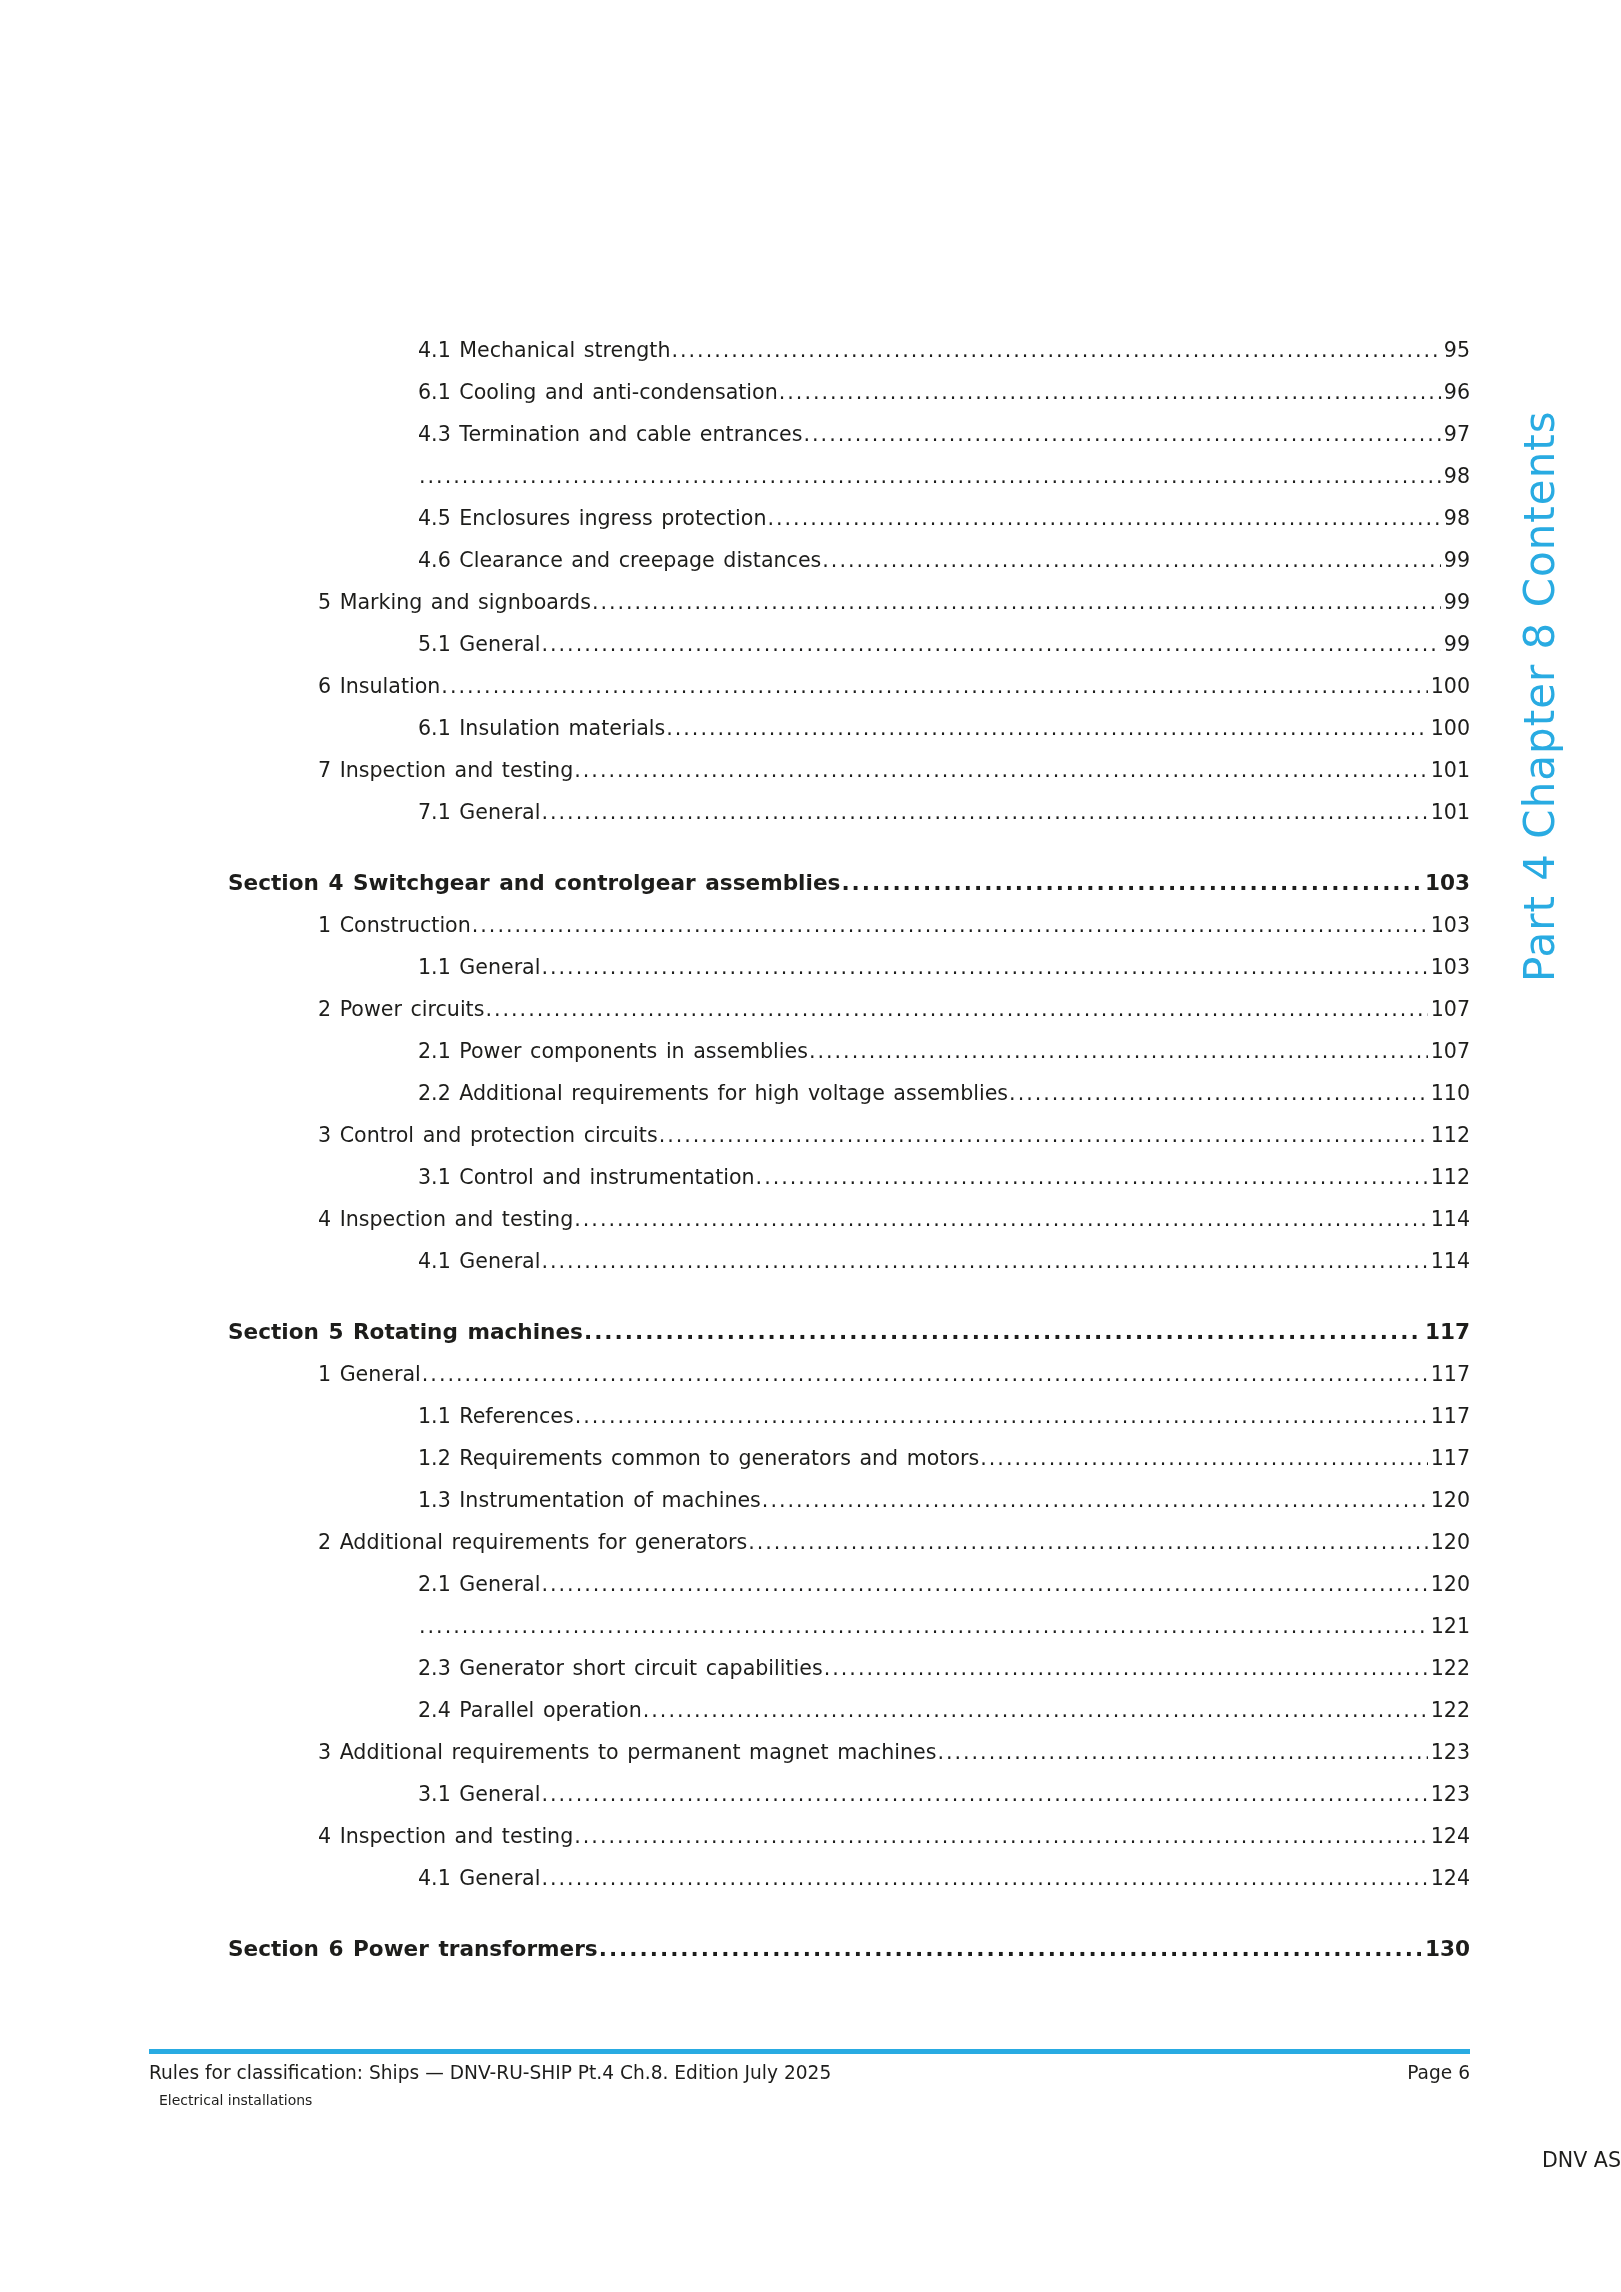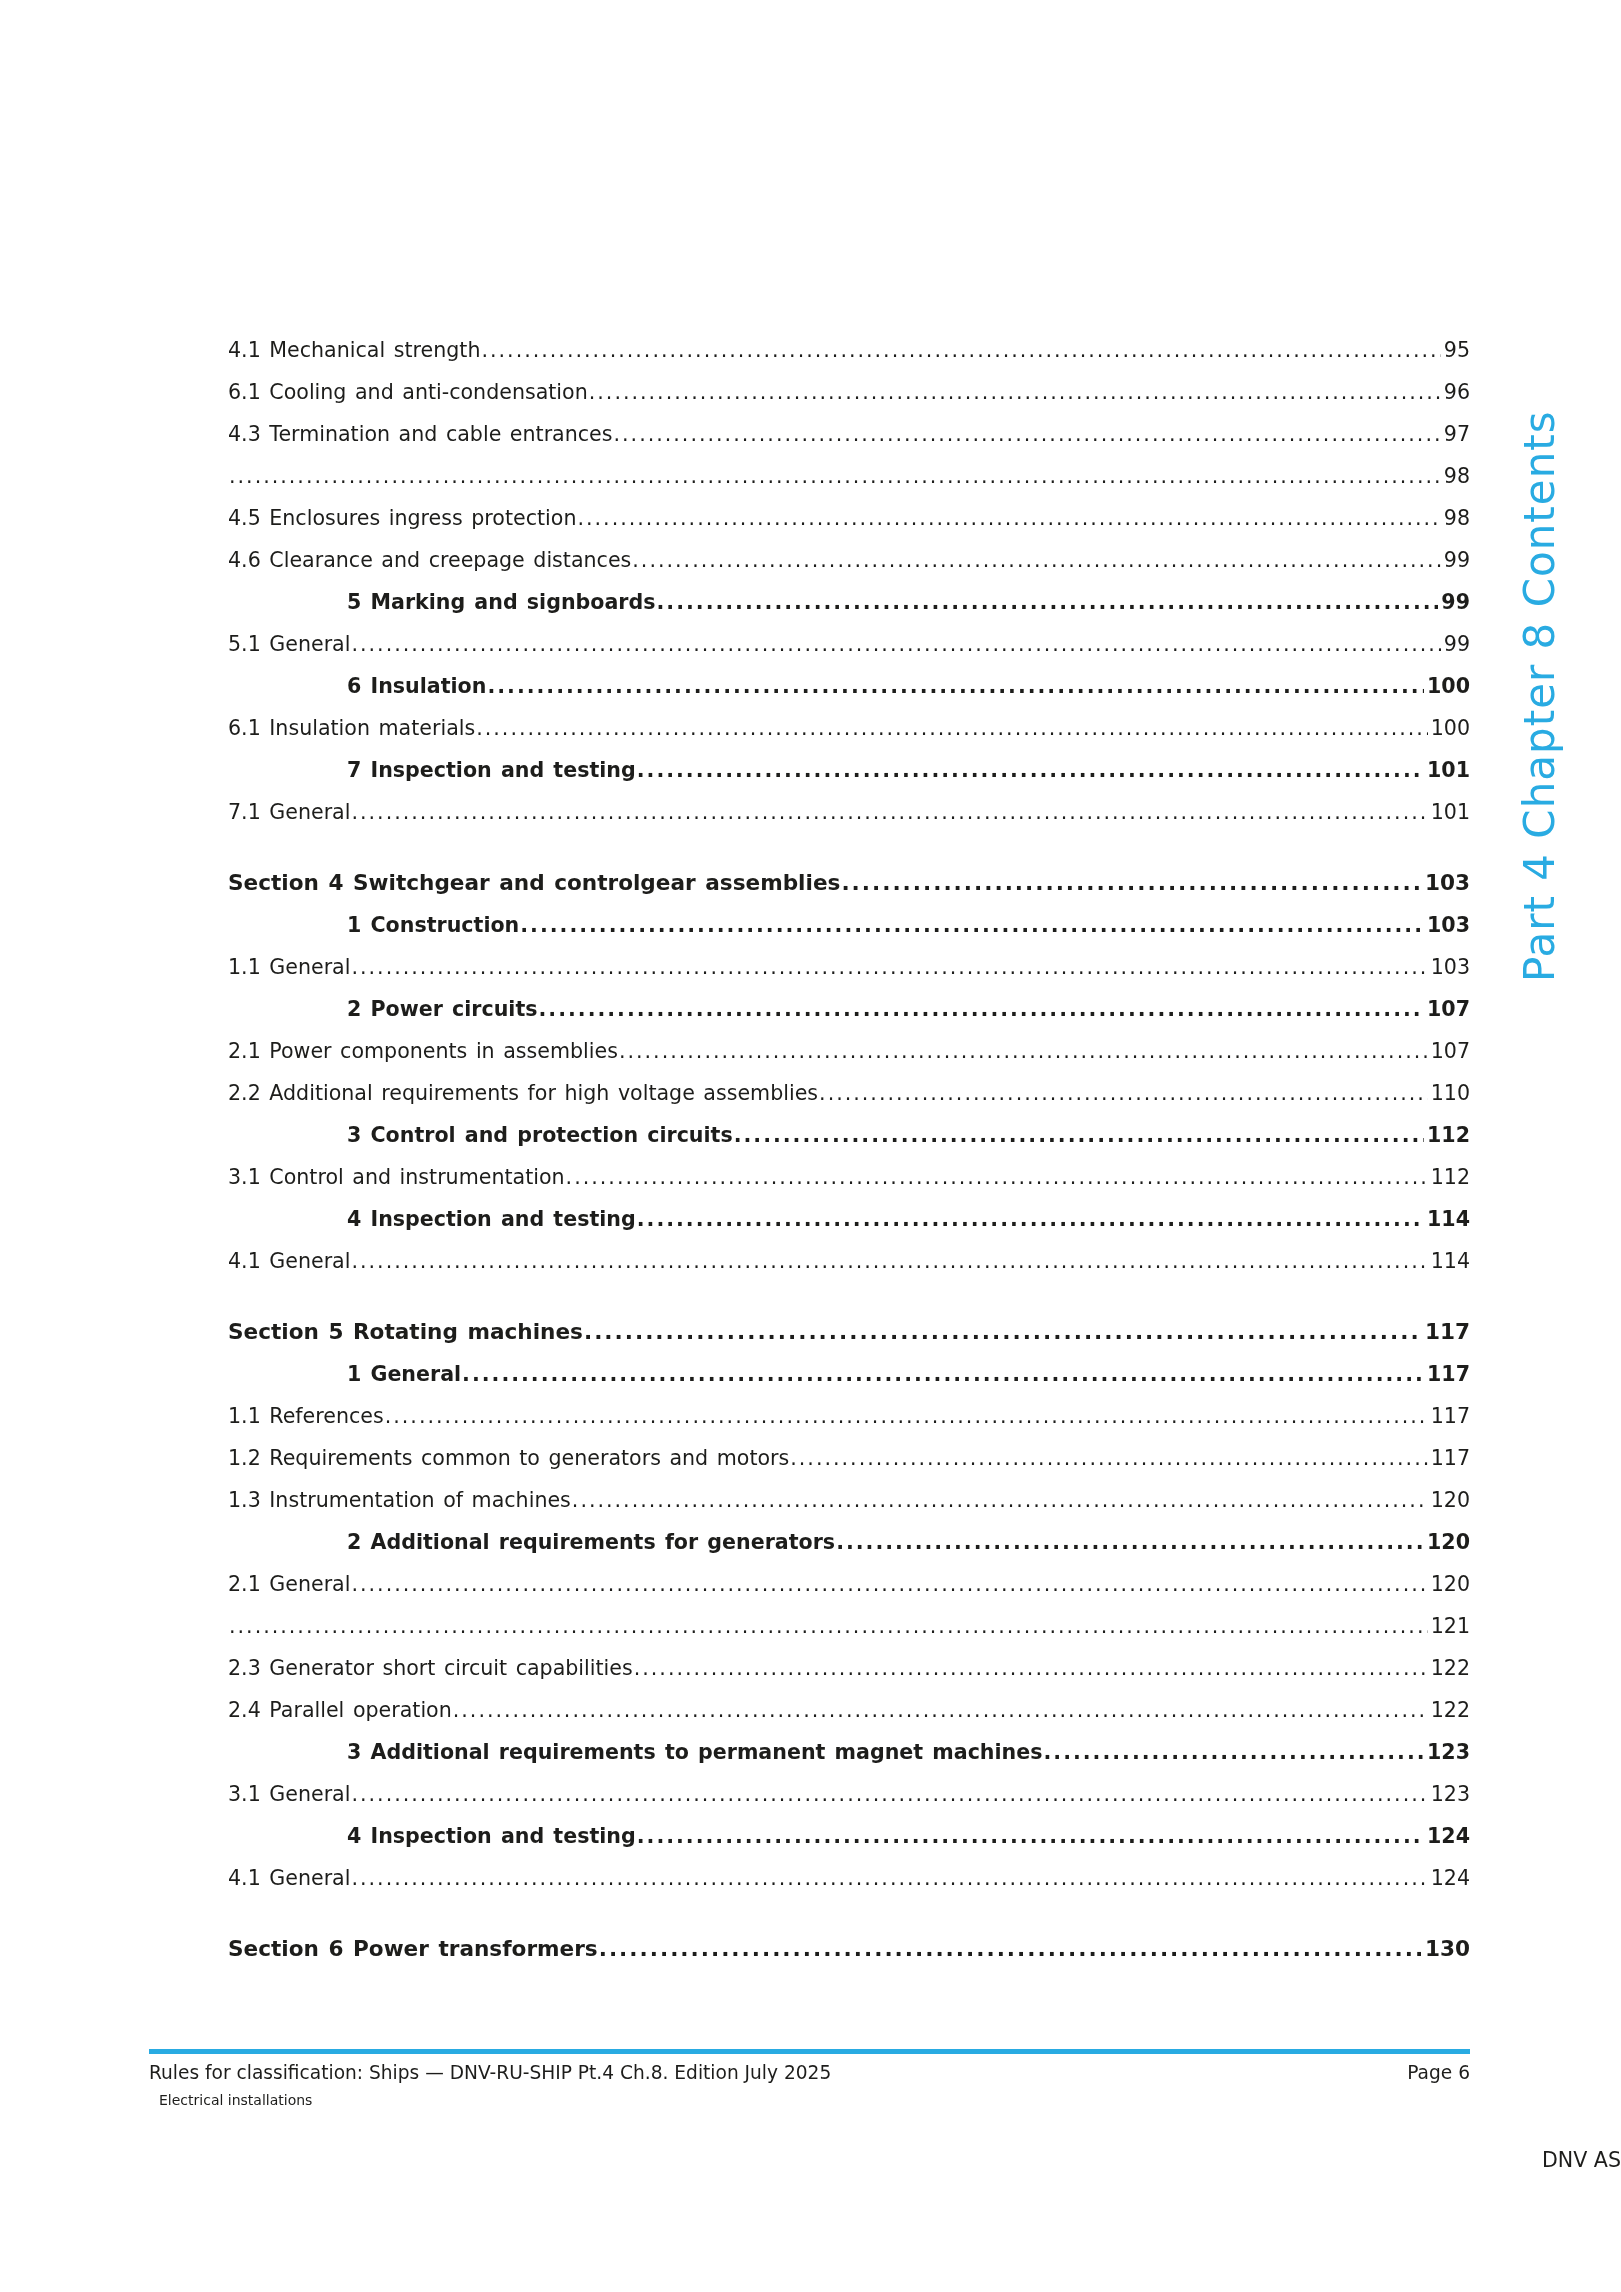--- a/index.html
+++ b/index.html
@@ -22,22 +22,22 @@
   .toc-row {
     display:flex;
     height:42px;
     line-height:42px;
     font-size:20.6px;
     white-space:nowrap;
     word-spacing:2px;
     cursor:pointer;
   }
   .toc-row.lvl-section { font-weight:bold; font-size:21.6px; }
-  .toc-row.lvl-l1  { font-weight:bold; margin-left:119px;justify-content:flex-end; }
-  .toc-row.lvl-sub { }
+  .toc-row.lvl-l1  { font-weight:normal; margin-left:90px;justify-content:flex-end; }
+  .toc-row.lvl-sub { margin-left:190px; }
   .toc-row.gap { margin-top:29px; }
   .toc-label { flex:0 0 auto; }
   .leader {
     flex:1 1 auto;
     overflow:hidden;
     white-space:nowrap;
     letter-spacing:2px;
     margin-left:1px;
   }
   .leader::after {

